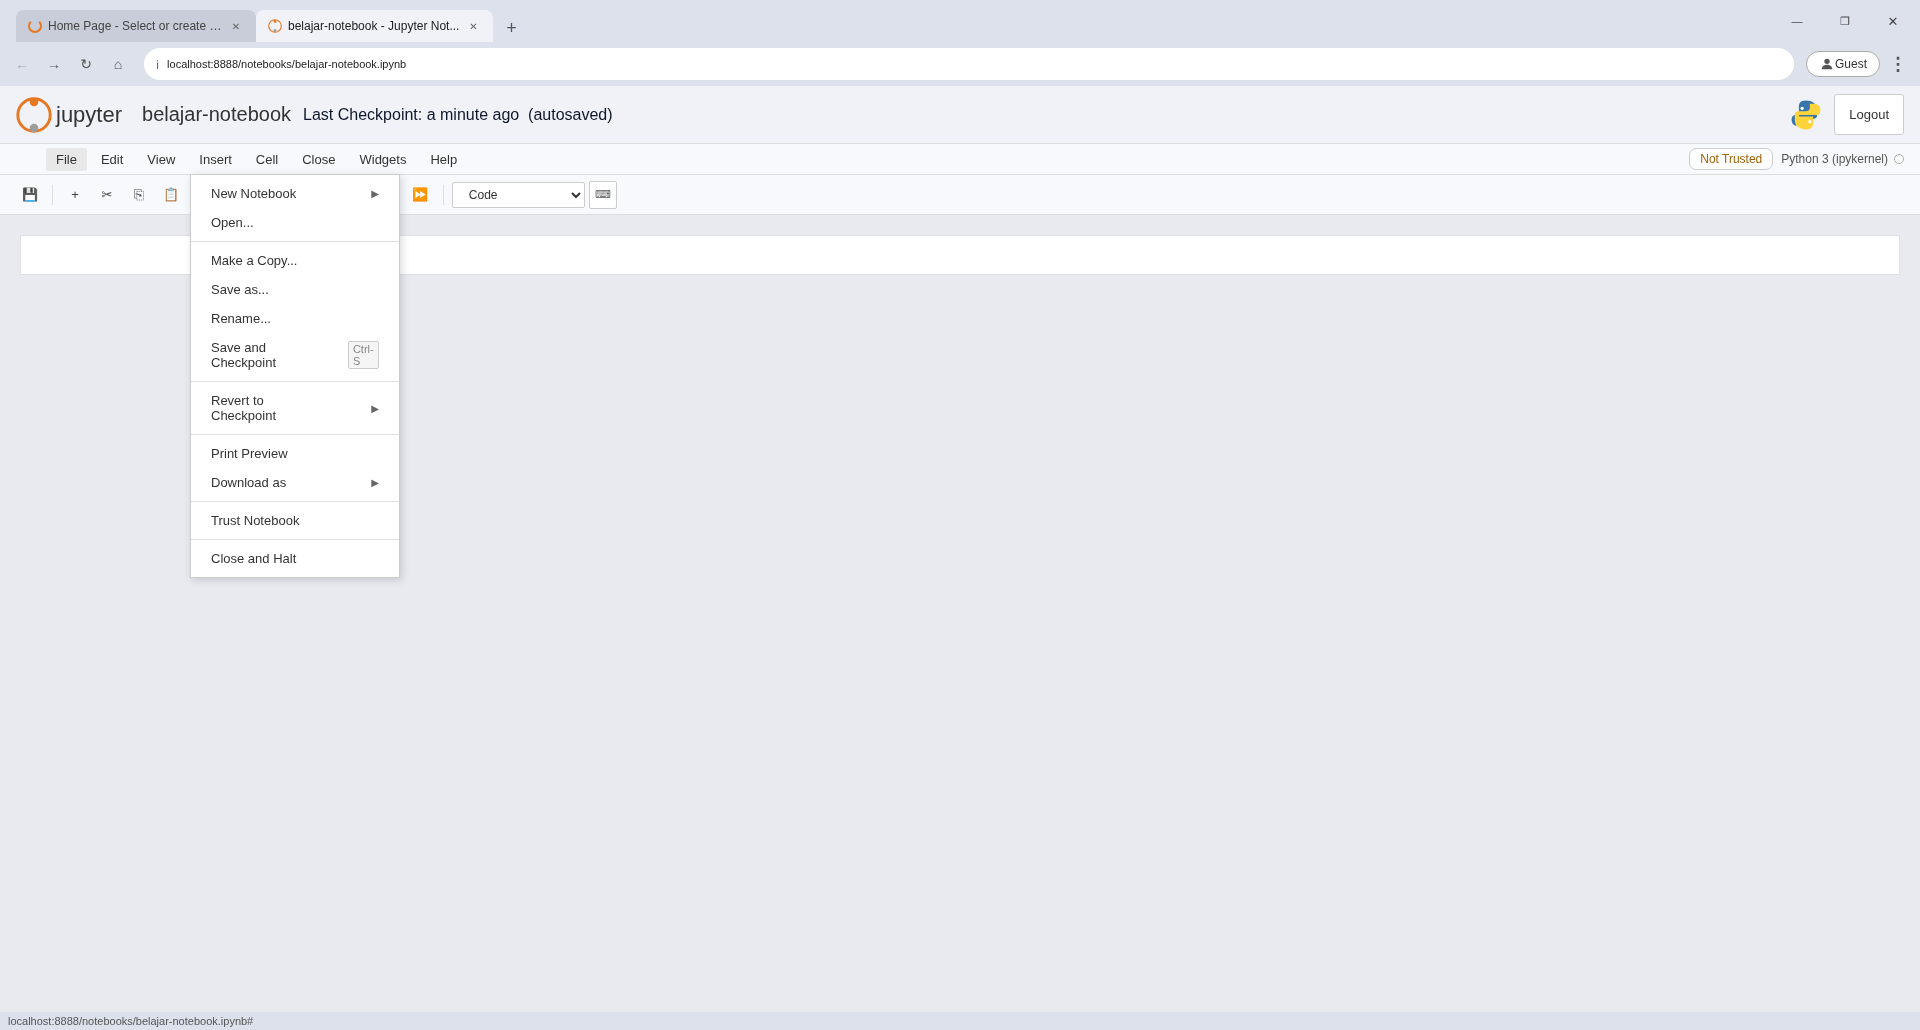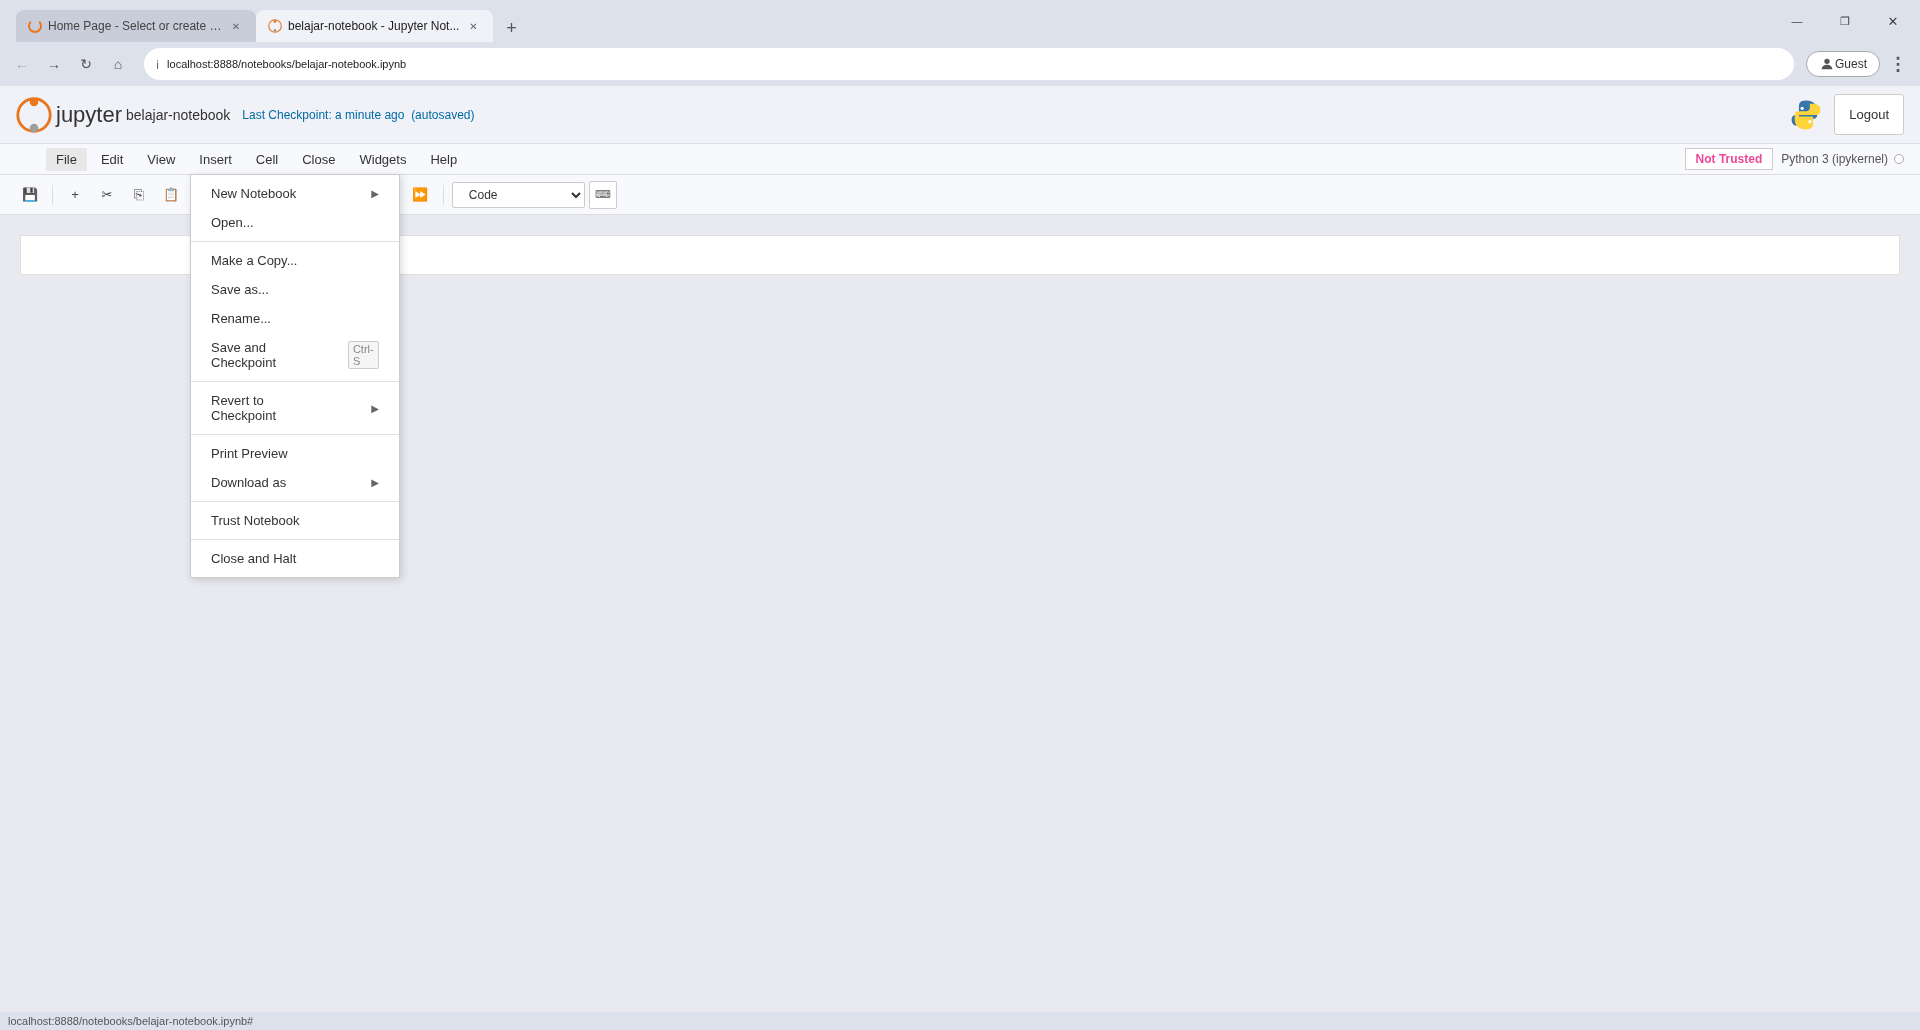--- a/index.html
+++ b/index.html
@@ -195,28 +195,28 @@
       gap: 4px;
     }
 
     .jupyter-text {
       font-size: 22px;
       font-weight: normal;
       color: #333;
     }
 
     .notebook-title {
-      font-size: 14px;
-      color: #333;
-      margin-left: 0;
+      font-size: 20px;
+      color: #333;
+      margin-left: 16px;
     }
 
     .checkpoint-info {
-      font-size: 12px;
-      color: #0369a1;
+      font-size: 16px;
+      color: #0f172a;
       margin-left: 8px;
     }
 
     .jupyter-header-right {
       display: flex;
       align-items: center;
       gap: 12px;
     }
 
     .logout-btn {
@@ -256,23 +256,22 @@
       align-items: center;
       gap: 8px;
     }
 
     .not-trusted-btn {
       padding: 3px 10px;
       border: 1px solid #ccc;
       background: white;
       cursor: pointer;
       font-size: 12px;
-      color: #ec4899;
-      border-radius: 0;
-      font-weight: bold;
+      color: #a16207;
+      border-radius: 7px;
     }
 
     .kernel-info {
       font-size: 12px;
       color: #555;
       display: flex;
       align-items: center;
       gap: 6px;
     }
 

